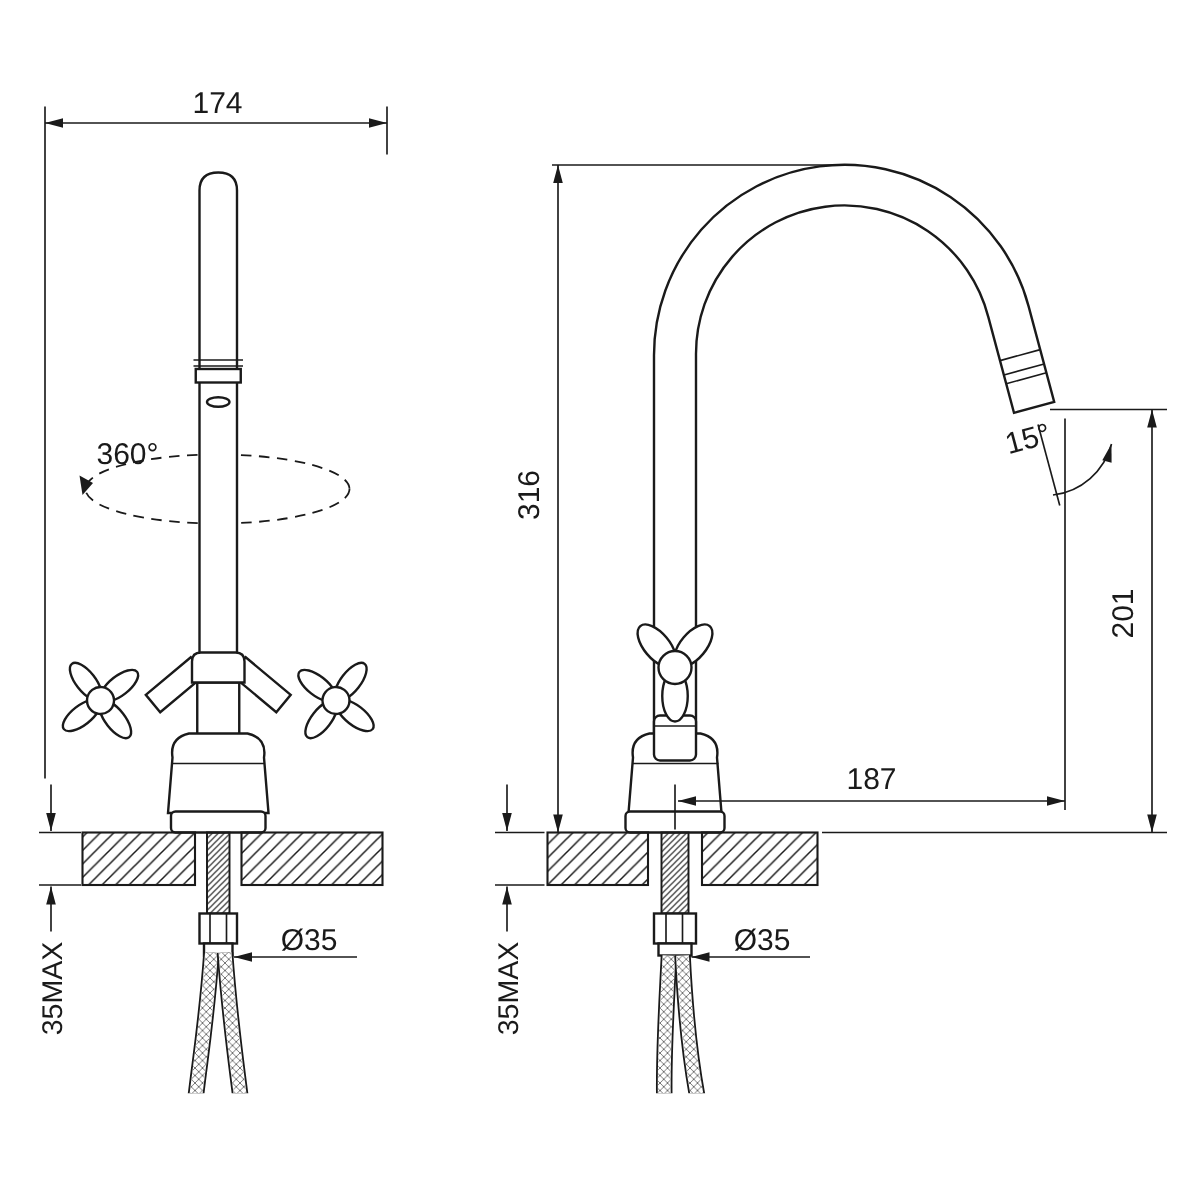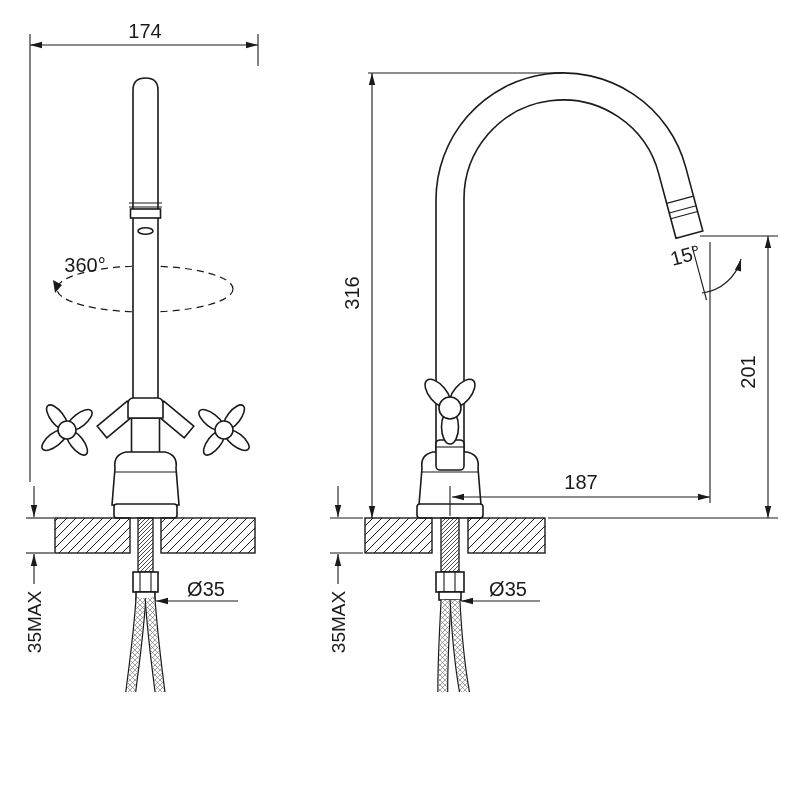--- a/index.html
+++ b/index.html
@@ -1,16 +1,16 @@
 <!DOCTYPE html>
 <html><head>
 <meta charset="utf-8">
 <style>
   html,body{margin:0;padding:0;background:#fff;}
-  .page{position:relative;width:800px;height:692px;background:#ffffff;overflow:hidden;}
+  .page{position:relative;width:800px;height:692px;background:#ffffff;overflow:hidden;margin-top:37px;}
   svg{display:block;}
   .dim-text{font-family:"Liberation Sans",sans-serif;font-size:20px;fill:#1a1a1a;}
   .dim-text-sm{font-family:"Liberation Sans",sans-serif;font-size:19px;fill:#1a1a1a;}
   .outline{fill:#ffffff;stroke:#1a1a1a;stroke-width:1.6;}
   .thin{fill:none;stroke:#1a1a1a;stroke-width:1.1;}
   .dimline{fill:none;stroke:#1a1a1a;stroke-width:1.1;}
   .dashed{fill:none;stroke:#1a1a1a;stroke-width:1.2;stroke-dasharray:7 5;}
 </style>
 </head>
 <body>

